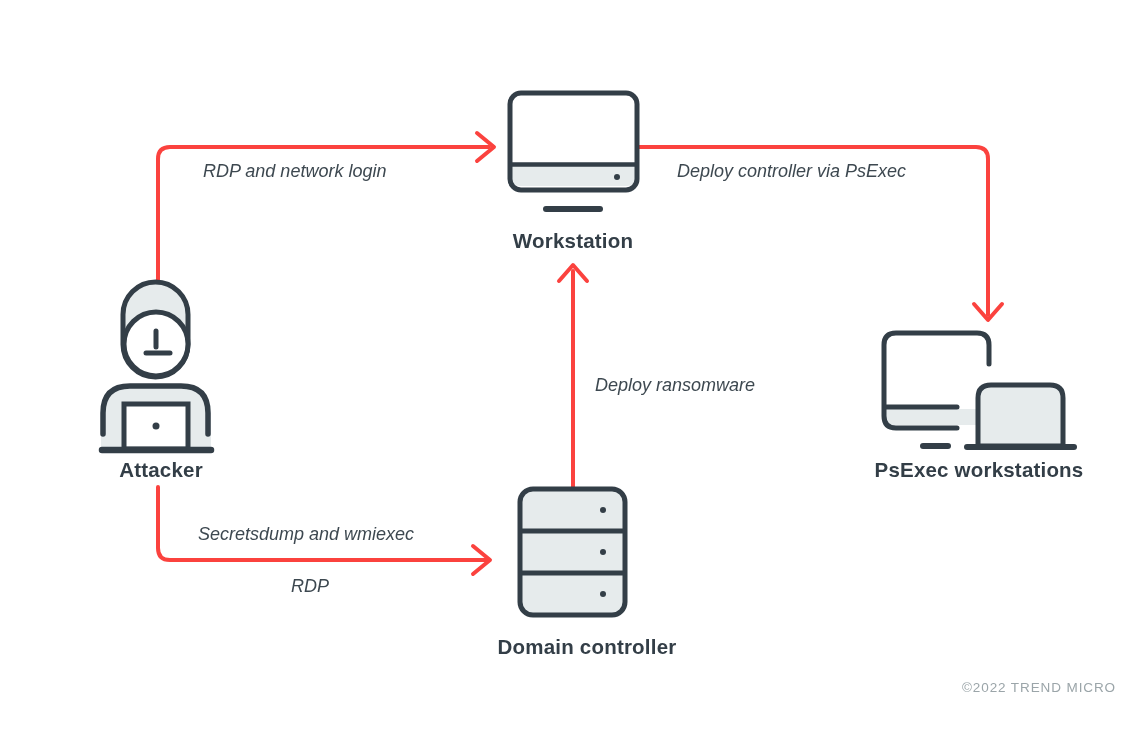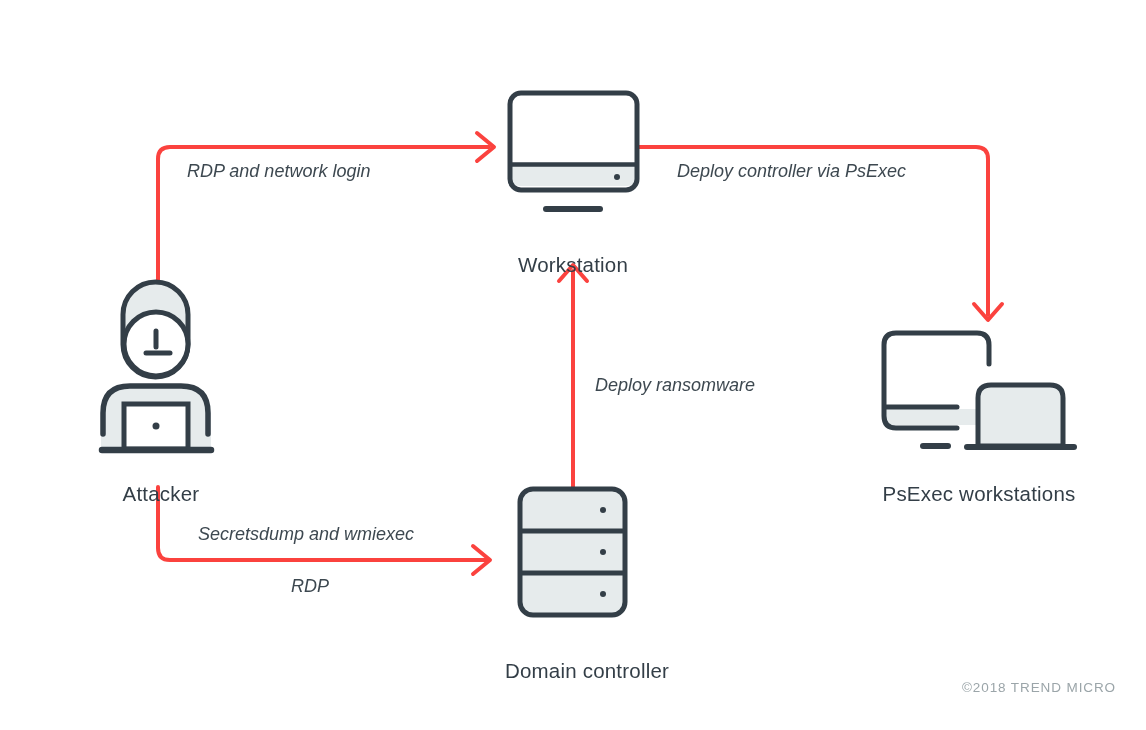--- a/index.html
+++ b/index.html
@@ -26,24 +26,23 @@
   .fl { fill: var(--light); }
   .fw { fill: #ffffff; }
   .fd { fill: var(--dark); }
   .fn { fill: none; }
 
   .node-label {
     position: absolute;
     transform: translateX(-50%);
     white-space: nowrap;
     font-size: 20.5px;
-    font-weight: normal;
+    font-weight: bold;
     color: var(--dark);
     letter-spacing: 0.2px;
-    margin-top: 24px;
   }
   .edge-label {
     position: absolute;
     white-space: nowrap;
     font-size: 18px;
     font-style: italic;
     color: #3d4850;
   }
   .edge-label.two-line { line-height: 25px; margin-top: 16px; }
   .copyright {
@@ -123,27 +122,27 @@
   </svg>
 
   <div class="node-label" style="left:573px; top:229px;">Workstation</div>
 
   <div class="node-label" style="left:161px; top:458px;">Attacker</div>
 
   <div class="node-label" style="left:573px; top:635px;padding-left:28px;">Domain controller</div>
 
   <div class="node-label" style="left:979px; top:458px;">PsExec workstations</div>
 
-  <div class="edge-label" style="left:187px; top:161px;">RDP and network login</div>
+  <div class="edge-label" style="left:203px; top:161px;">RDP and network login</div>
 
   <div class="edge-label" style="left:677px; top:161px;">Deploy controller via PsExec</div>
 
   <div class="edge-label two-line" style="left:595px; top:357px;">
     <div>Deploy ransomware</div>
   </div>
 
   <div class="edge-label" style="left:198px; top:524px;">Secretsdump and wmiexec</div>
 
   <div class="edge-label" style="left:291px; top:576px;">RDP</div>
 
-  <div class="copyright">©2018 TREND MICRO</div>
+  <div class="copyright">©2022 TREND MICRO</div>
 
 </div>
 
 </body></html>

